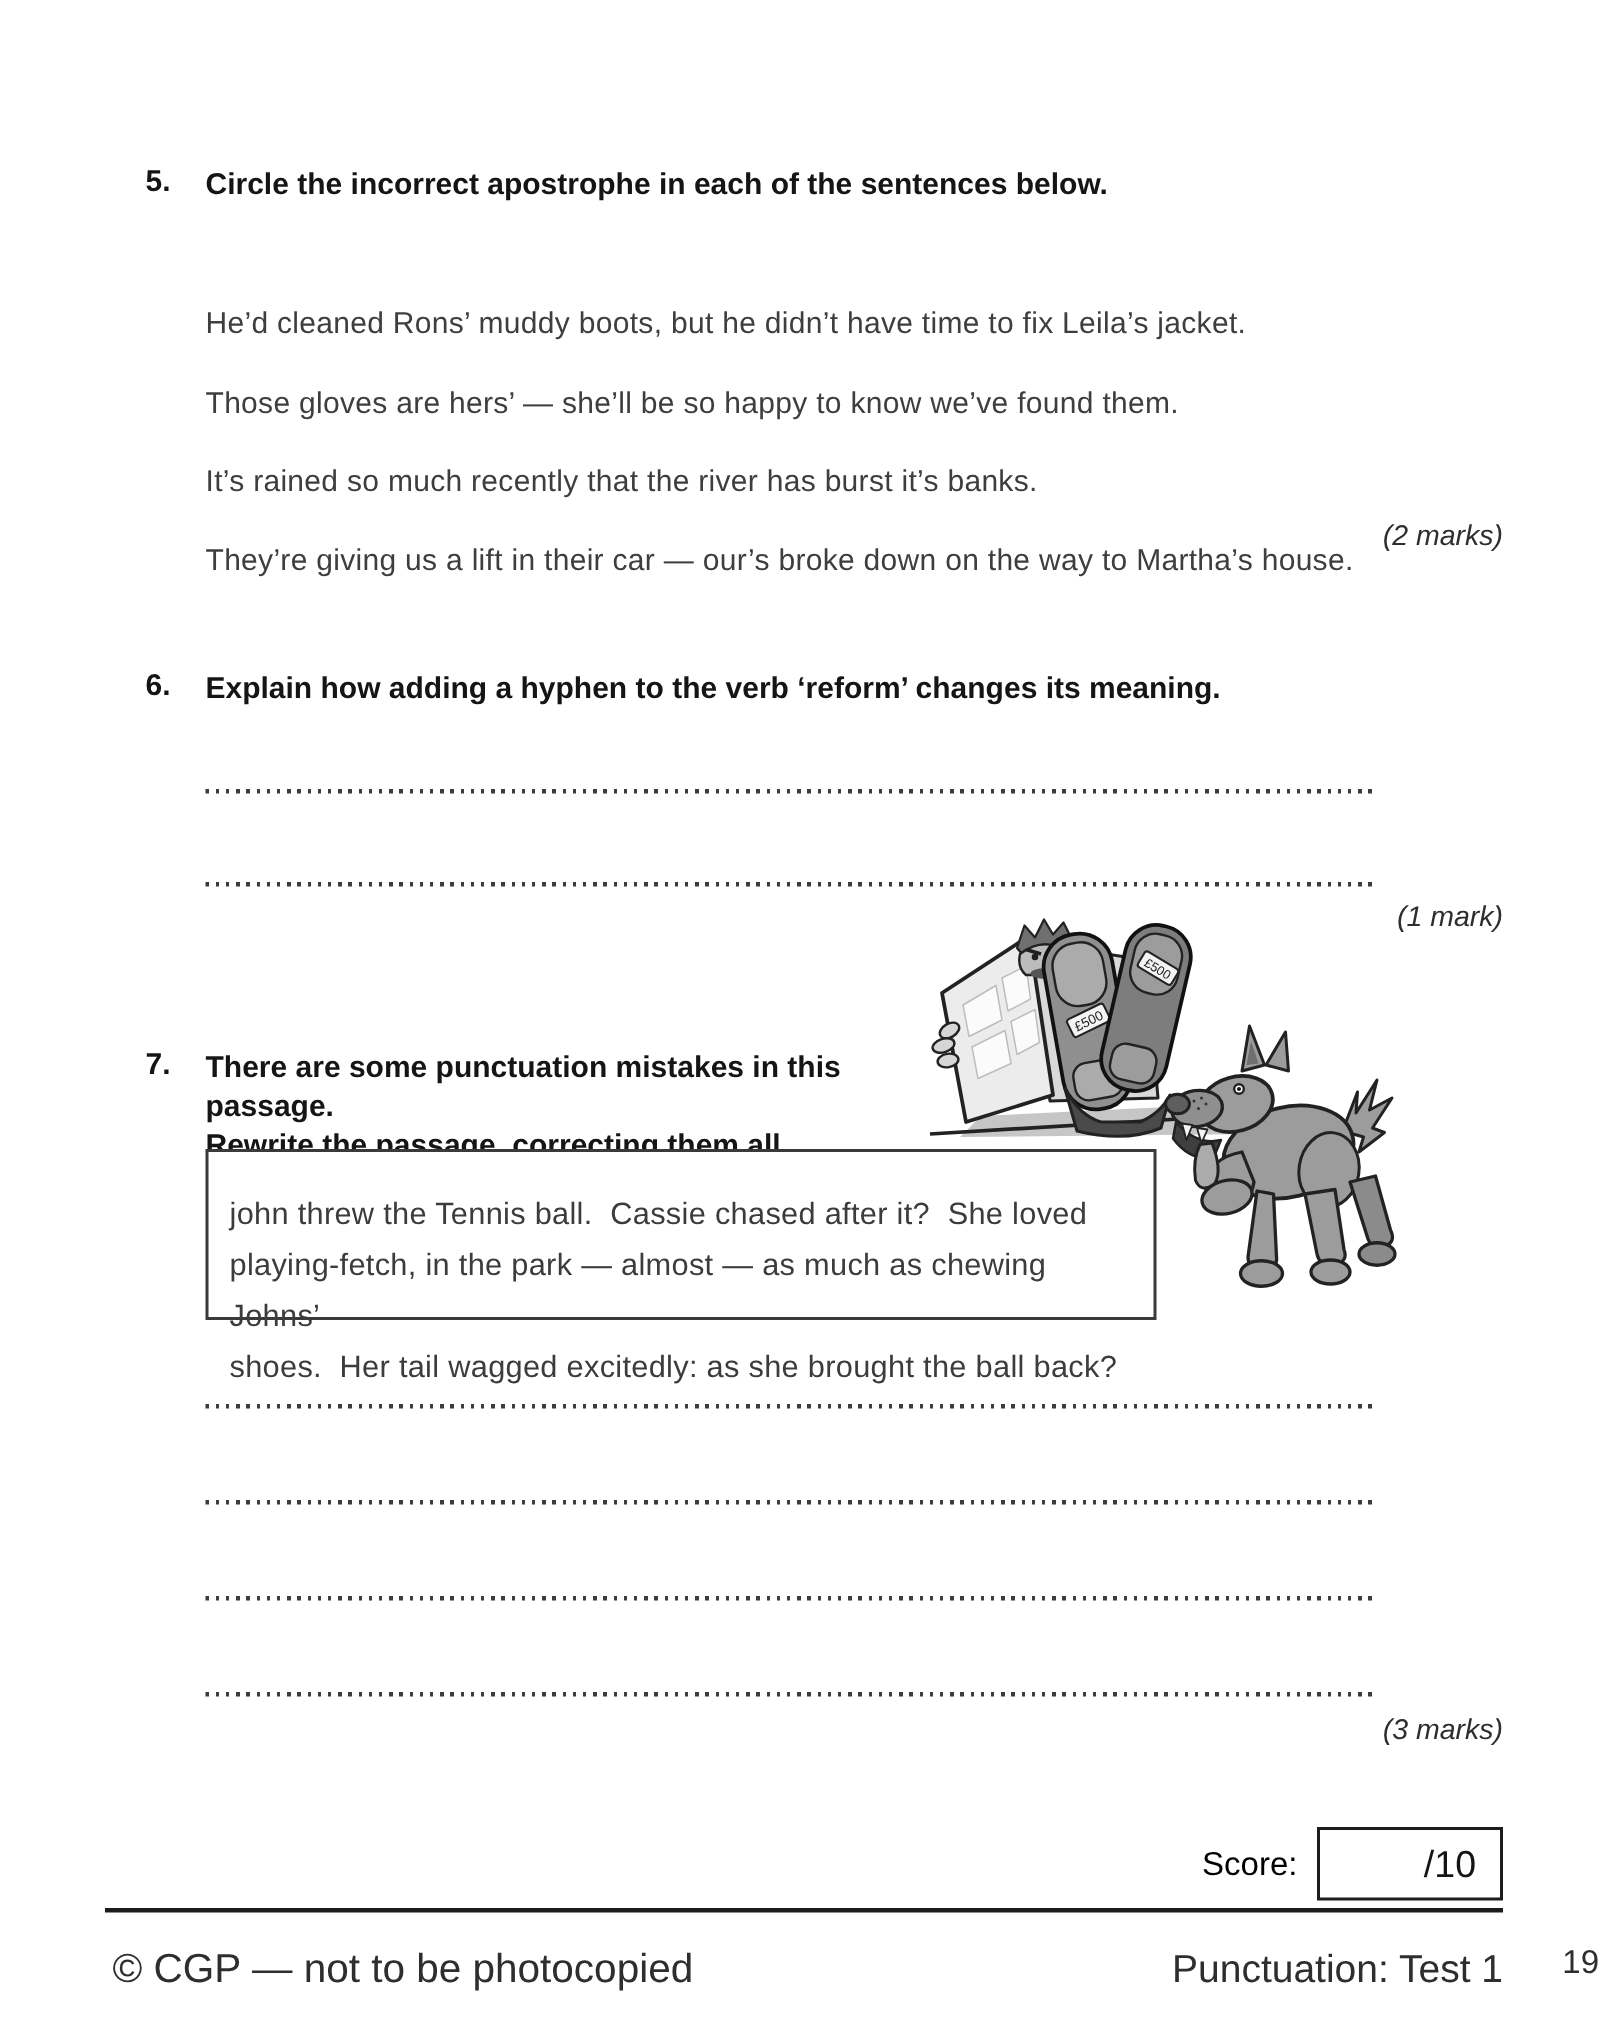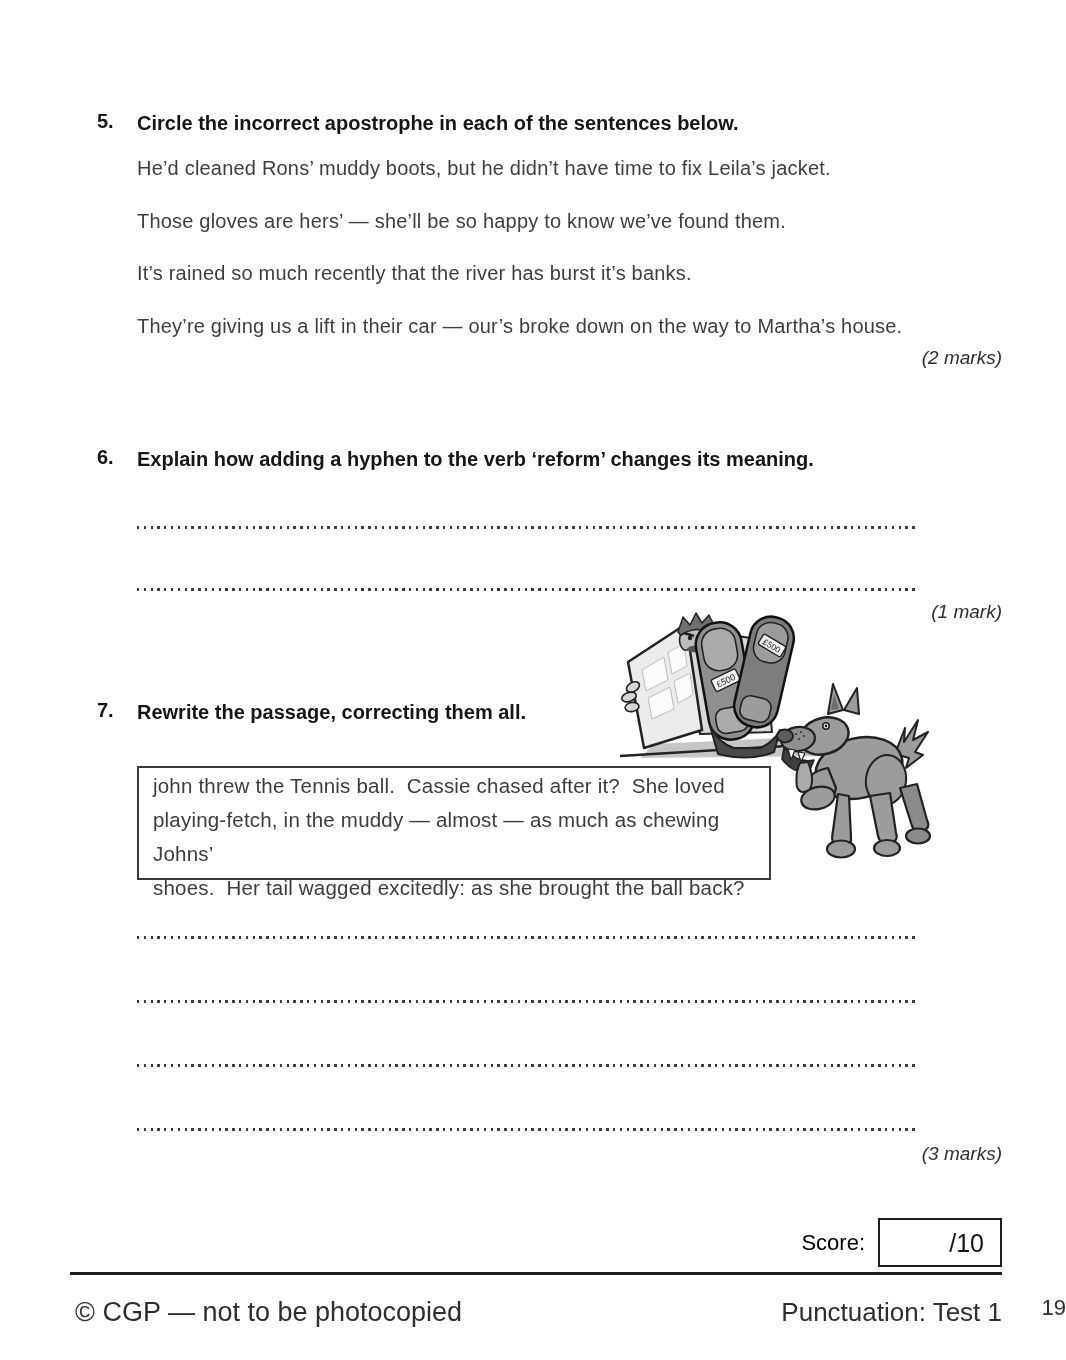--- a/index.html
+++ b/index.html
@@ -10,32 +10,32 @@
   }
   .qnum {
     position:absolute; left:97px; font-weight:bold; font-size:20px; color:#151515;
   }
   .qprompt {
     position:absolute; left:137px; font-weight:bold; font-size:20px; color:#151515;
     line-height:26px; width:720px;
   }
   .sentence {
     position:absolute; left:137px; font-size:20px; color:#3e3e3e;
-    white-space:pre-wrap; letter-spacing:.2px;
+    white-space:pre-wrap; letter-spacing:.2px;margin-top:48px;
   }
   .marks {
     position:absolute; right:64px; font-style:italic; font-size:19px; color:#2e2e2e;
   }
   .dotline {
     position:absolute; left:137px; width:778px; height:2.6px;
     background-image:repeating-linear-gradient(to right,#3c3c3c 0 2.3px,transparent 2.3px 6.8px);
   }
   .passage-box {
     position:absolute; left:137px; top:766px; width:634px; height:114px;
-    border:2px solid #3a3a3a; background:#fff; padding:1px 14px 0 14px;
+    border:2px solid #3a3a3a; background:#fff; padding:25px 14px 0 14px;
   }
   .passage-line {
     font-size:20.5px; color:#3c3c3c; line-height:34px; white-space:pre-wrap; letter-spacing:.2px;
   }
   .illustration {
     position:absolute; left:612px; top:610px; width:322px; height:284px;
   }
   .score-label {
     position:absolute; right:201px; top:1230px; font-weight:normal; font-size:22px; color:#000000;
   }
@@ -71,20 +71,21 @@
   <span class="qnum" style="top:446px">6.</span>
   <div class="qprompt" style="top:446px">Explain how adding a hyphen to the verb ‘reform’ changes its meaning.</div>
 
   <div class="dotline" style="top:526px"></div>
   <div class="dotline" style="top:588px"></div>
 
   <div class="marks" style="top:601px">(1 mark)</div>
 
   <span class="qnum" style="top:699px">7.</span>
   <div class="qprompt" style="top:699px; width:500px">
+    <div>There are some punctuation mistakes in this passage.</div>
     <div>Rewrite the passage, correcting them all.</div>
   </div>
 
   <svg class="illustration" viewBox="0 0 322 284" xmlns="http://www.w3.org/2000/svg">
 
     <polygon points="42,134 208,126 228,146 28,148" fill="#c6c6c6"></polygon>
     <path d="M8,146 L190,135" stroke="#222" stroke-width="2.5" fill="none"></path>
 
     <g stroke-linejoin="round">
       <polygon points="72,18 152,30 160,122 88,124" fill="#d9d9d9" stroke="#222" stroke-width="2"></polygon>
@@ -163,21 +164,21 @@
 
       <path d="M172,138 q14,16 30,12 l-5,12 q-16,2 -27,-13 z" fill="#3f3f3f" stroke-width="1.6"></path>
       <polygon points="176,139 179,150 183,140" fill="#f5f5f5" stroke-width="1.2"></polygon>
       <polygon points="186,142 189,152 193,143" fill="#f5f5f5" stroke-width="1.2"></polygon>
       <path d="M196,152 q7,18 2,27 q-9,7 -13,-2 q-2,-14 3,-24 z" fill="#ababab" stroke-width="2"></path>
     </g>
   </svg>
 
   <div class="passage-box">
     <div class="passage-line">john threw the Tennis ball.  Cassie chased after it?  She loved</div>
-    <div class="passage-line">playing-fetch, in the muddy — almost — as much as chewing Johns’</div>
+    <div class="passage-line">playing-fetch, in the park — almost — as much as chewing Johns’</div>
     <div class="passage-line">shoes.  Her tail wagged excitedly: as she brought the ball back?</div>
   </div>
 
   <div class="dotline" style="top:936px"></div>
   <div class="dotline" style="top:1000px"></div>
   <div class="dotline" style="top:1064px"></div>
   <div class="dotline" style="top:1128px"></div>
 
   <div class="marks" style="top:1143px">(3 marks)</div>
 

